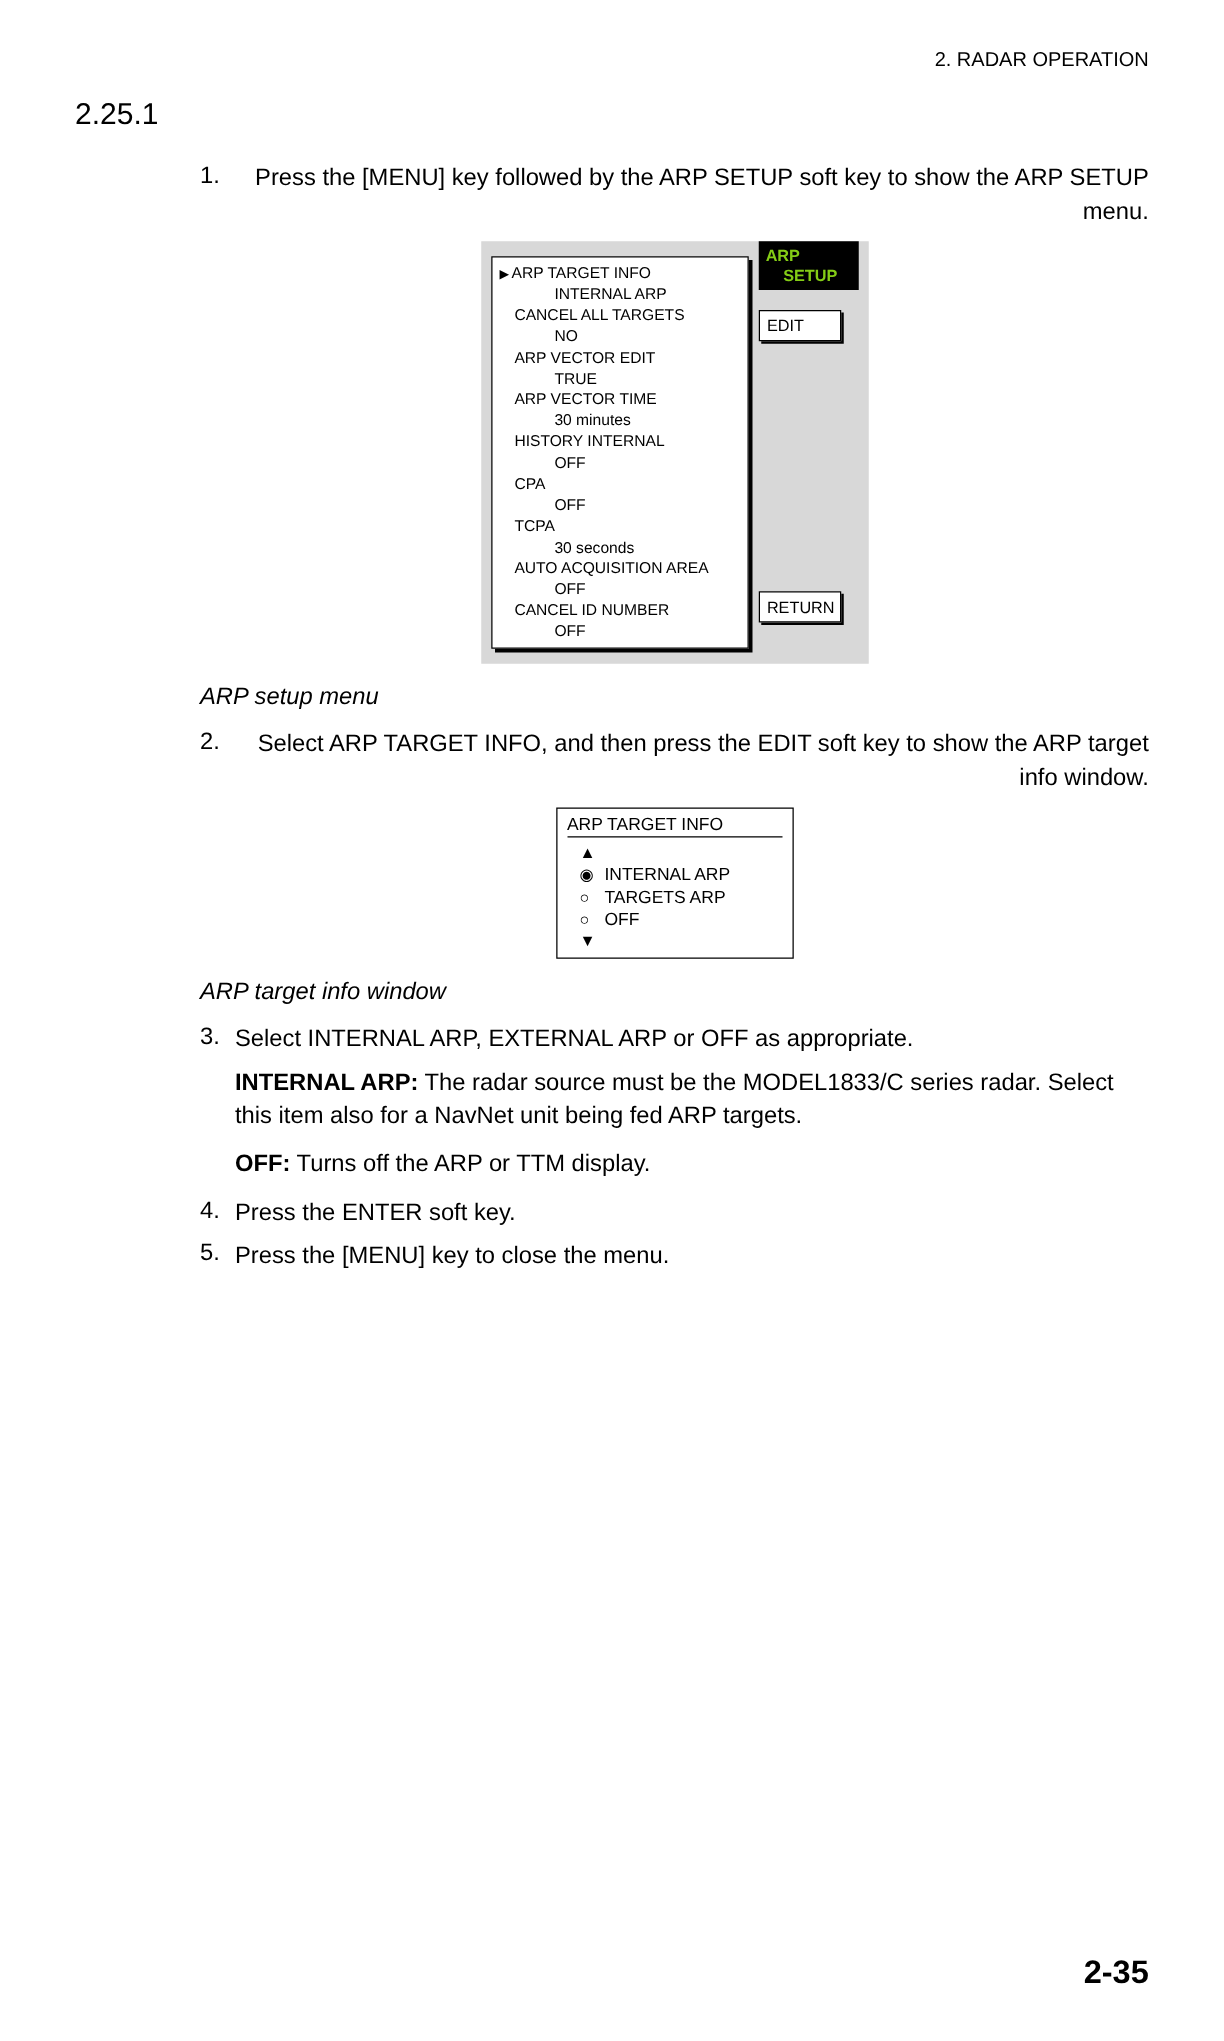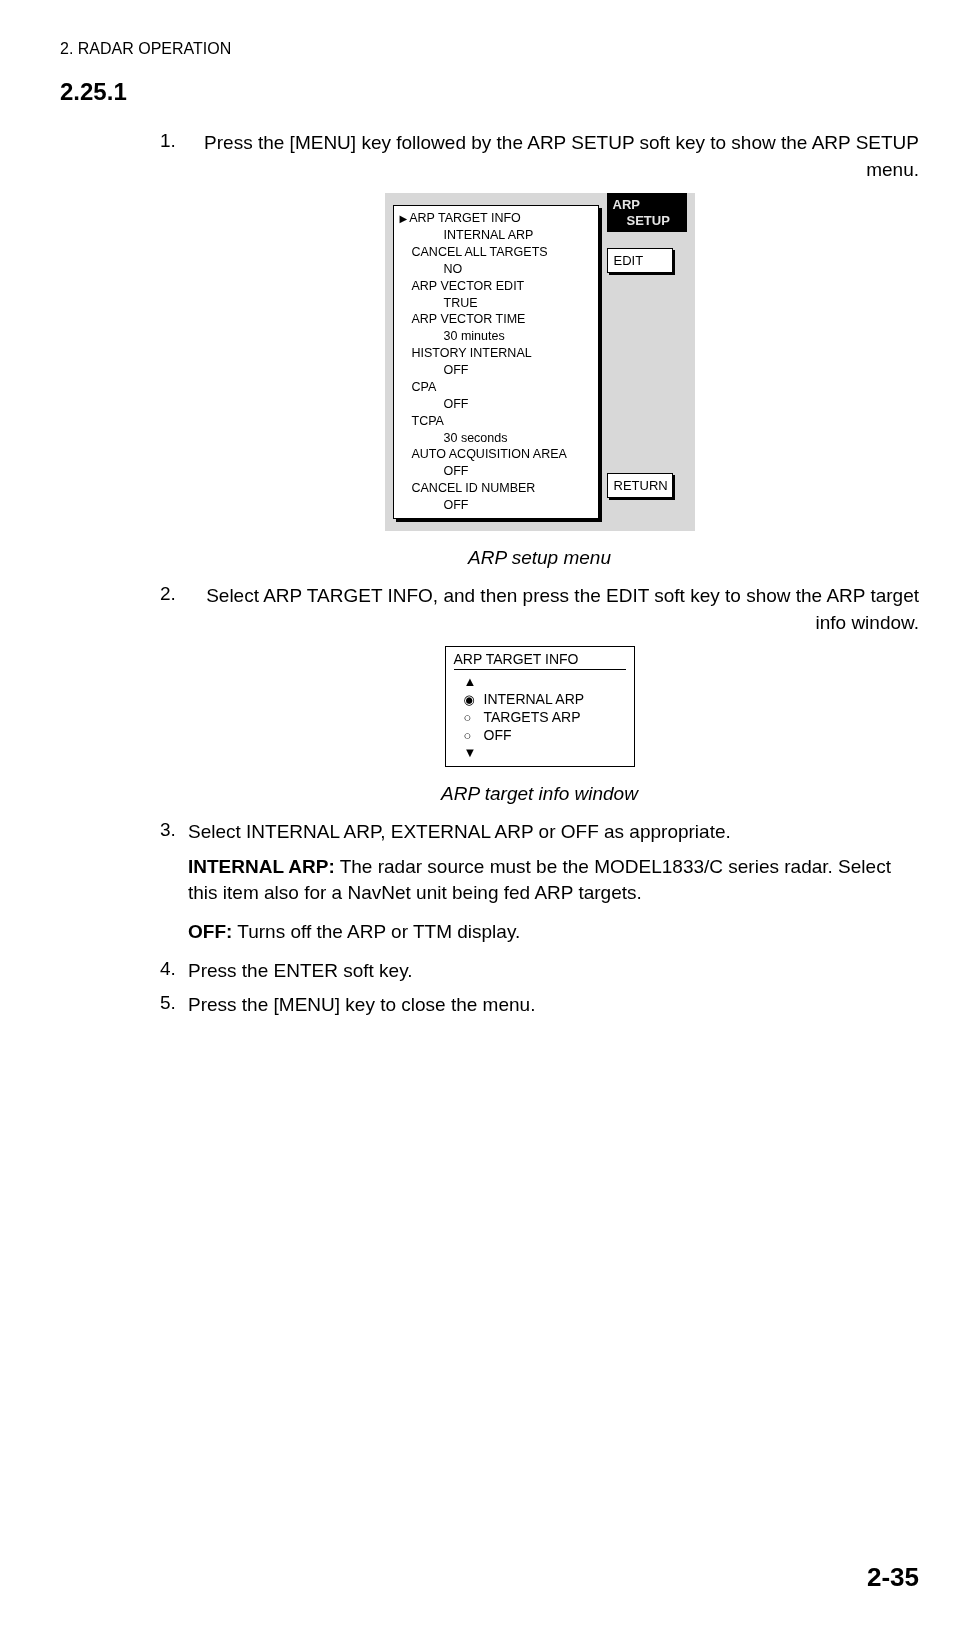--- a/index.html
+++ b/index.html
@@ -6,27 +6,27 @@
     body {
       font-family: Arial, Helvetica, sans-serif;
       width: 979px;
       height: 1633px;
       background: #fff;
       color: #000;
       position: relative;
       padding: 40px 60px 40px 60px;
     }
     .header-label {
-      text-align: left;
+      text-align: right;
       font-size: 16px;
       margin-bottom: 20px;
     }
     .section-heading {
       font-size: 24px;
-      font-weight: bold;
+      font-weight: normal;
       margin-bottom: 24px;
       display: flex;
     }
     .section-number { margin-right: 28px; }
     .body-content { padding-left: 100px; }
     .step { display: flex; margin-bottom: 8px; }
     .step-num { min-width: 28px; font-size: 19px; }
     .step-text { font-size: 19px; line-height: 1.4; text-align: right; }
     .para { font-size: 19px; line-height: 1.4; margin-bottom: 12px; margin-left: 28px; }
     .inline-bold { font-weight: bold; }
@@ -50,39 +50,38 @@
       width: 206px;
       font-family: Arial, Helvetica, sans-serif;
     }
     .arp-menu-inner .menu-row { white-space: nowrap; }
     .arp-menu-inner .menu-val { padding-left: 44px; }
     .arp-menu-inner .selected::before { content: "▶"; font-size: 10px; margin-right: 2px; }
     .arp-menu-inner .notselected::before { content: ""; display:inline-block; width:12px; }
     .soft-key-col { position: absolute; right: 8px; top: 0; bottom: 0; width: 80px; }
     .softkey-label-dark {
       background: #000;
-      color: #e5e5e5;
+      color: #84cc16;
       font-weight: bold;
       font-size: 13px;
       padding: 4px 6px;
       line-height: 1.2;
     }
     .softkey-label-dark .line2 { padding-left: 14px; }
     .softkey-box {
       background: #fff;
       border: 1px solid #000;
       box-shadow: 2px 2px 0 #000;
       font-size: 13px;
       padding: 4px 6px;
       margin-top: 16px;
       width: 66px;
     }
     .softkey-return { margin-top: 200px; }
     .figure-caption {
-      text-align: center;
       font-style: italic;
       font-size: 19px;
       margin-top: 16px;
       margin-bottom: 14px;
     }
 
     
     .target-info-box {
       width: 190px;
       margin: 0 auto;

